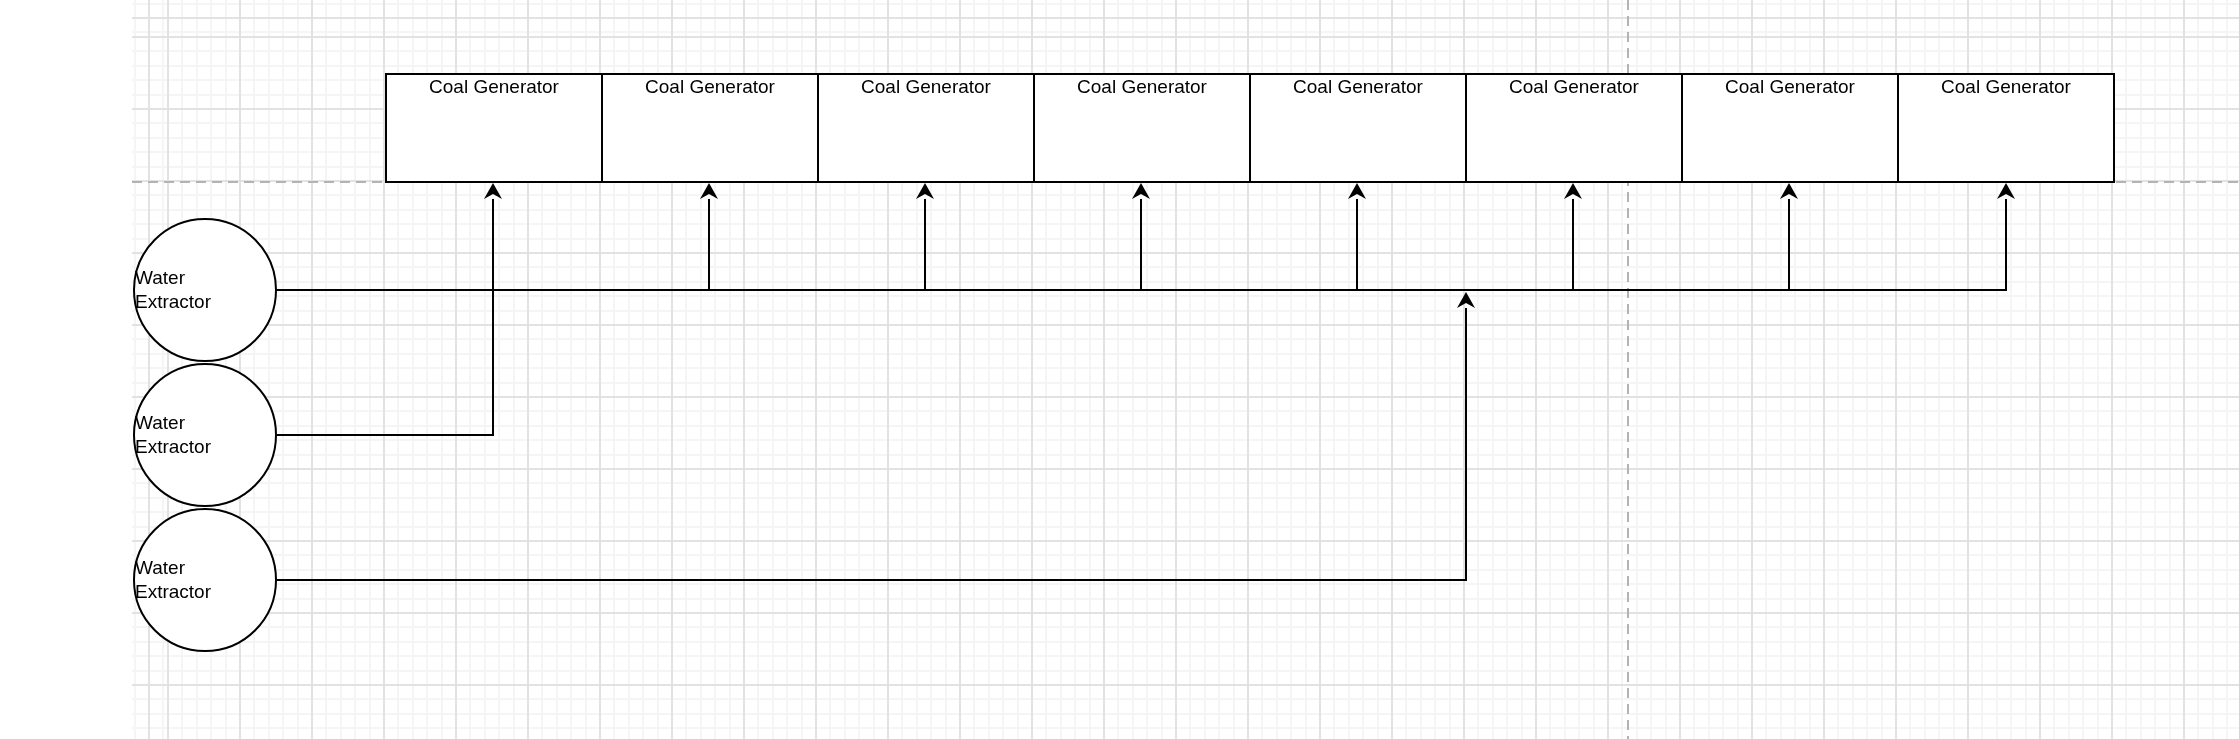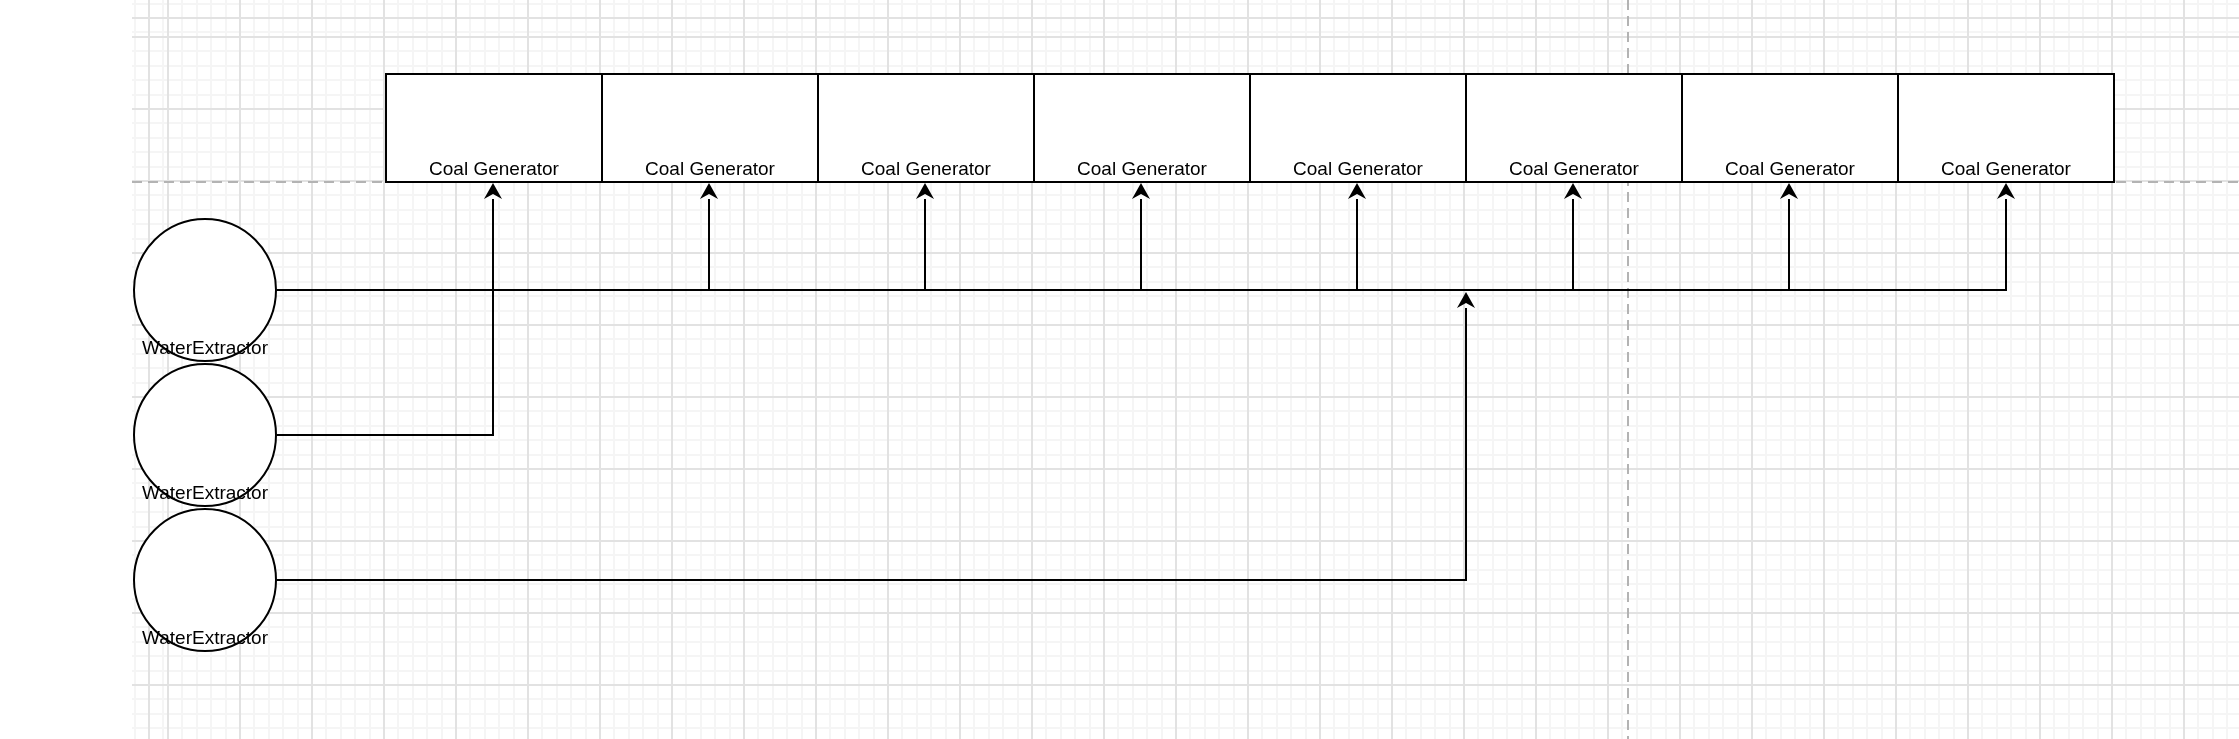--- a/index.html
+++ b/index.html
@@ -23,28 +23,28 @@
   }
   .wires{position:absolute;left:0;top:0;width:2239px;height:739px;}
   .pageline{stroke:#b3b3b3;stroke-width:2;stroke-dasharray:10 6;fill:none;}
   .edge .shaft{stroke:#000;stroke-width:2;fill:none;}
   .edge .ah{fill:#000;stroke:none;}
   .node{
     position:absolute;
     background:#ffffff;
     border:2px solid #000;
     box-sizing:border-box;
-    display:flex;align-items:flex-end;justify-content:center;
+    display:flex;align-items:flex-start;justify-content:center;
     text-align:center;font-size:19px;line-height:24px;
   }
   .gen{top:73px;width:218px;height:110px;}
   .ext{
     left:133px;width:144px;height:144px;
     border-radius:50%;border-width:2.5px;
-    flex-direction:row;
+    flex-direction:column;
   }
   .lbl{display:block;}
 </style>
 </head>
 <body>
 
 <div class="canvas">
 
   <div class="grid"></div>
 

